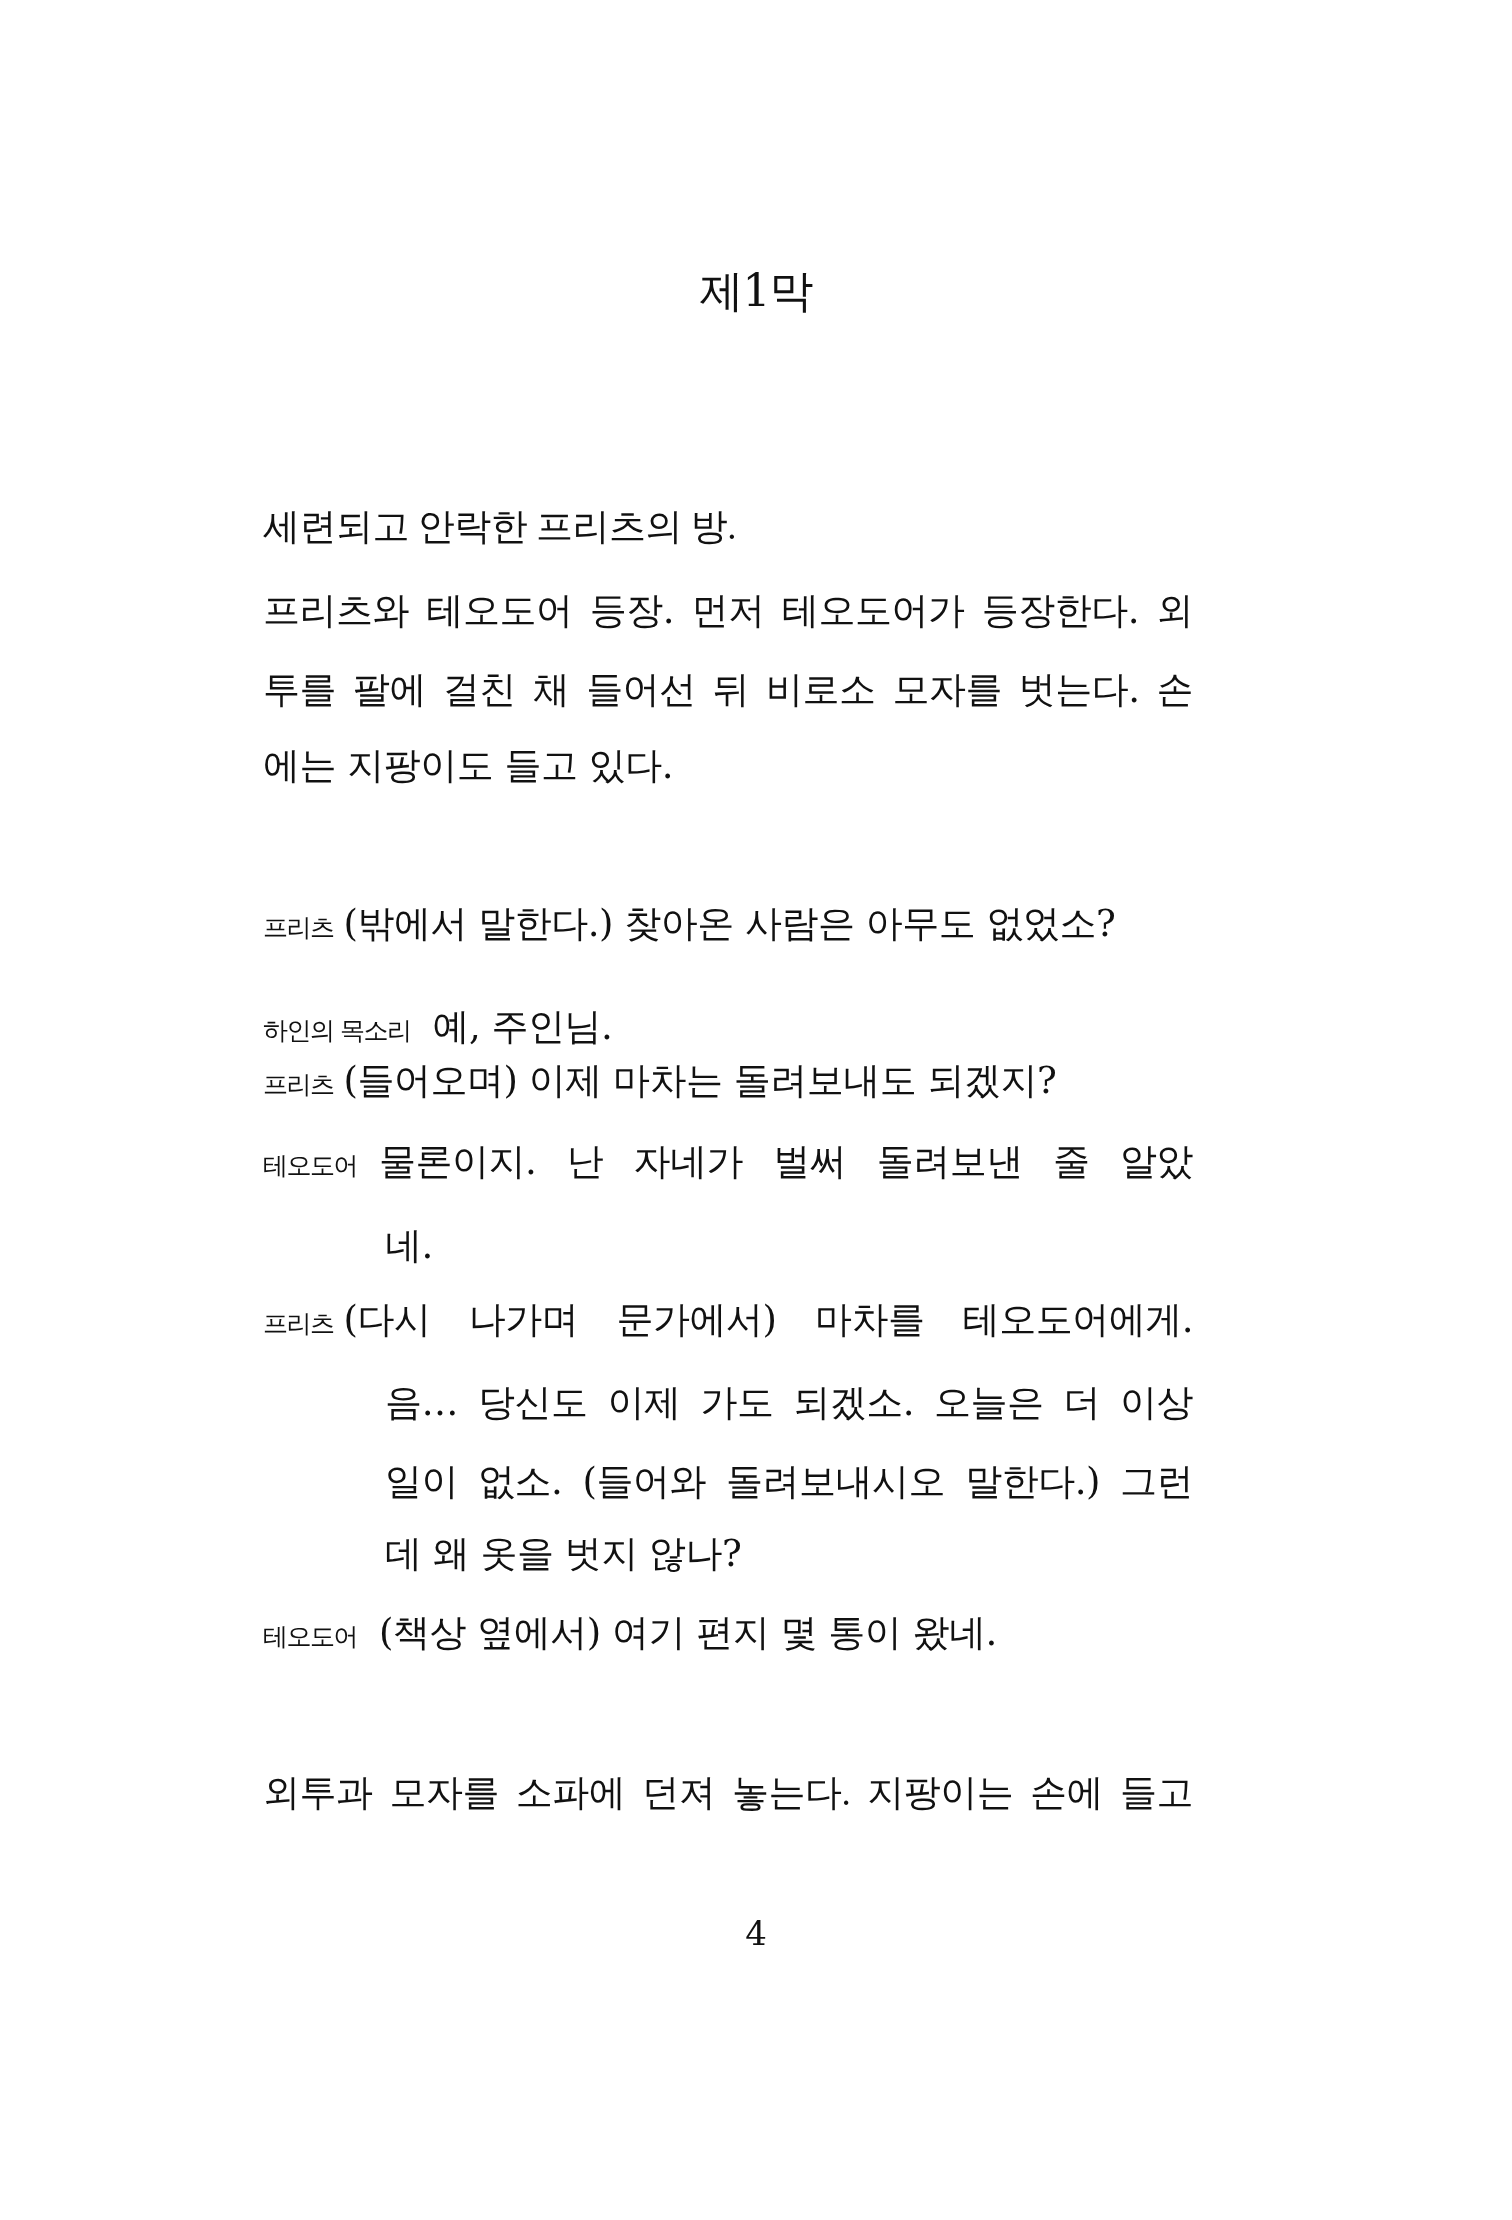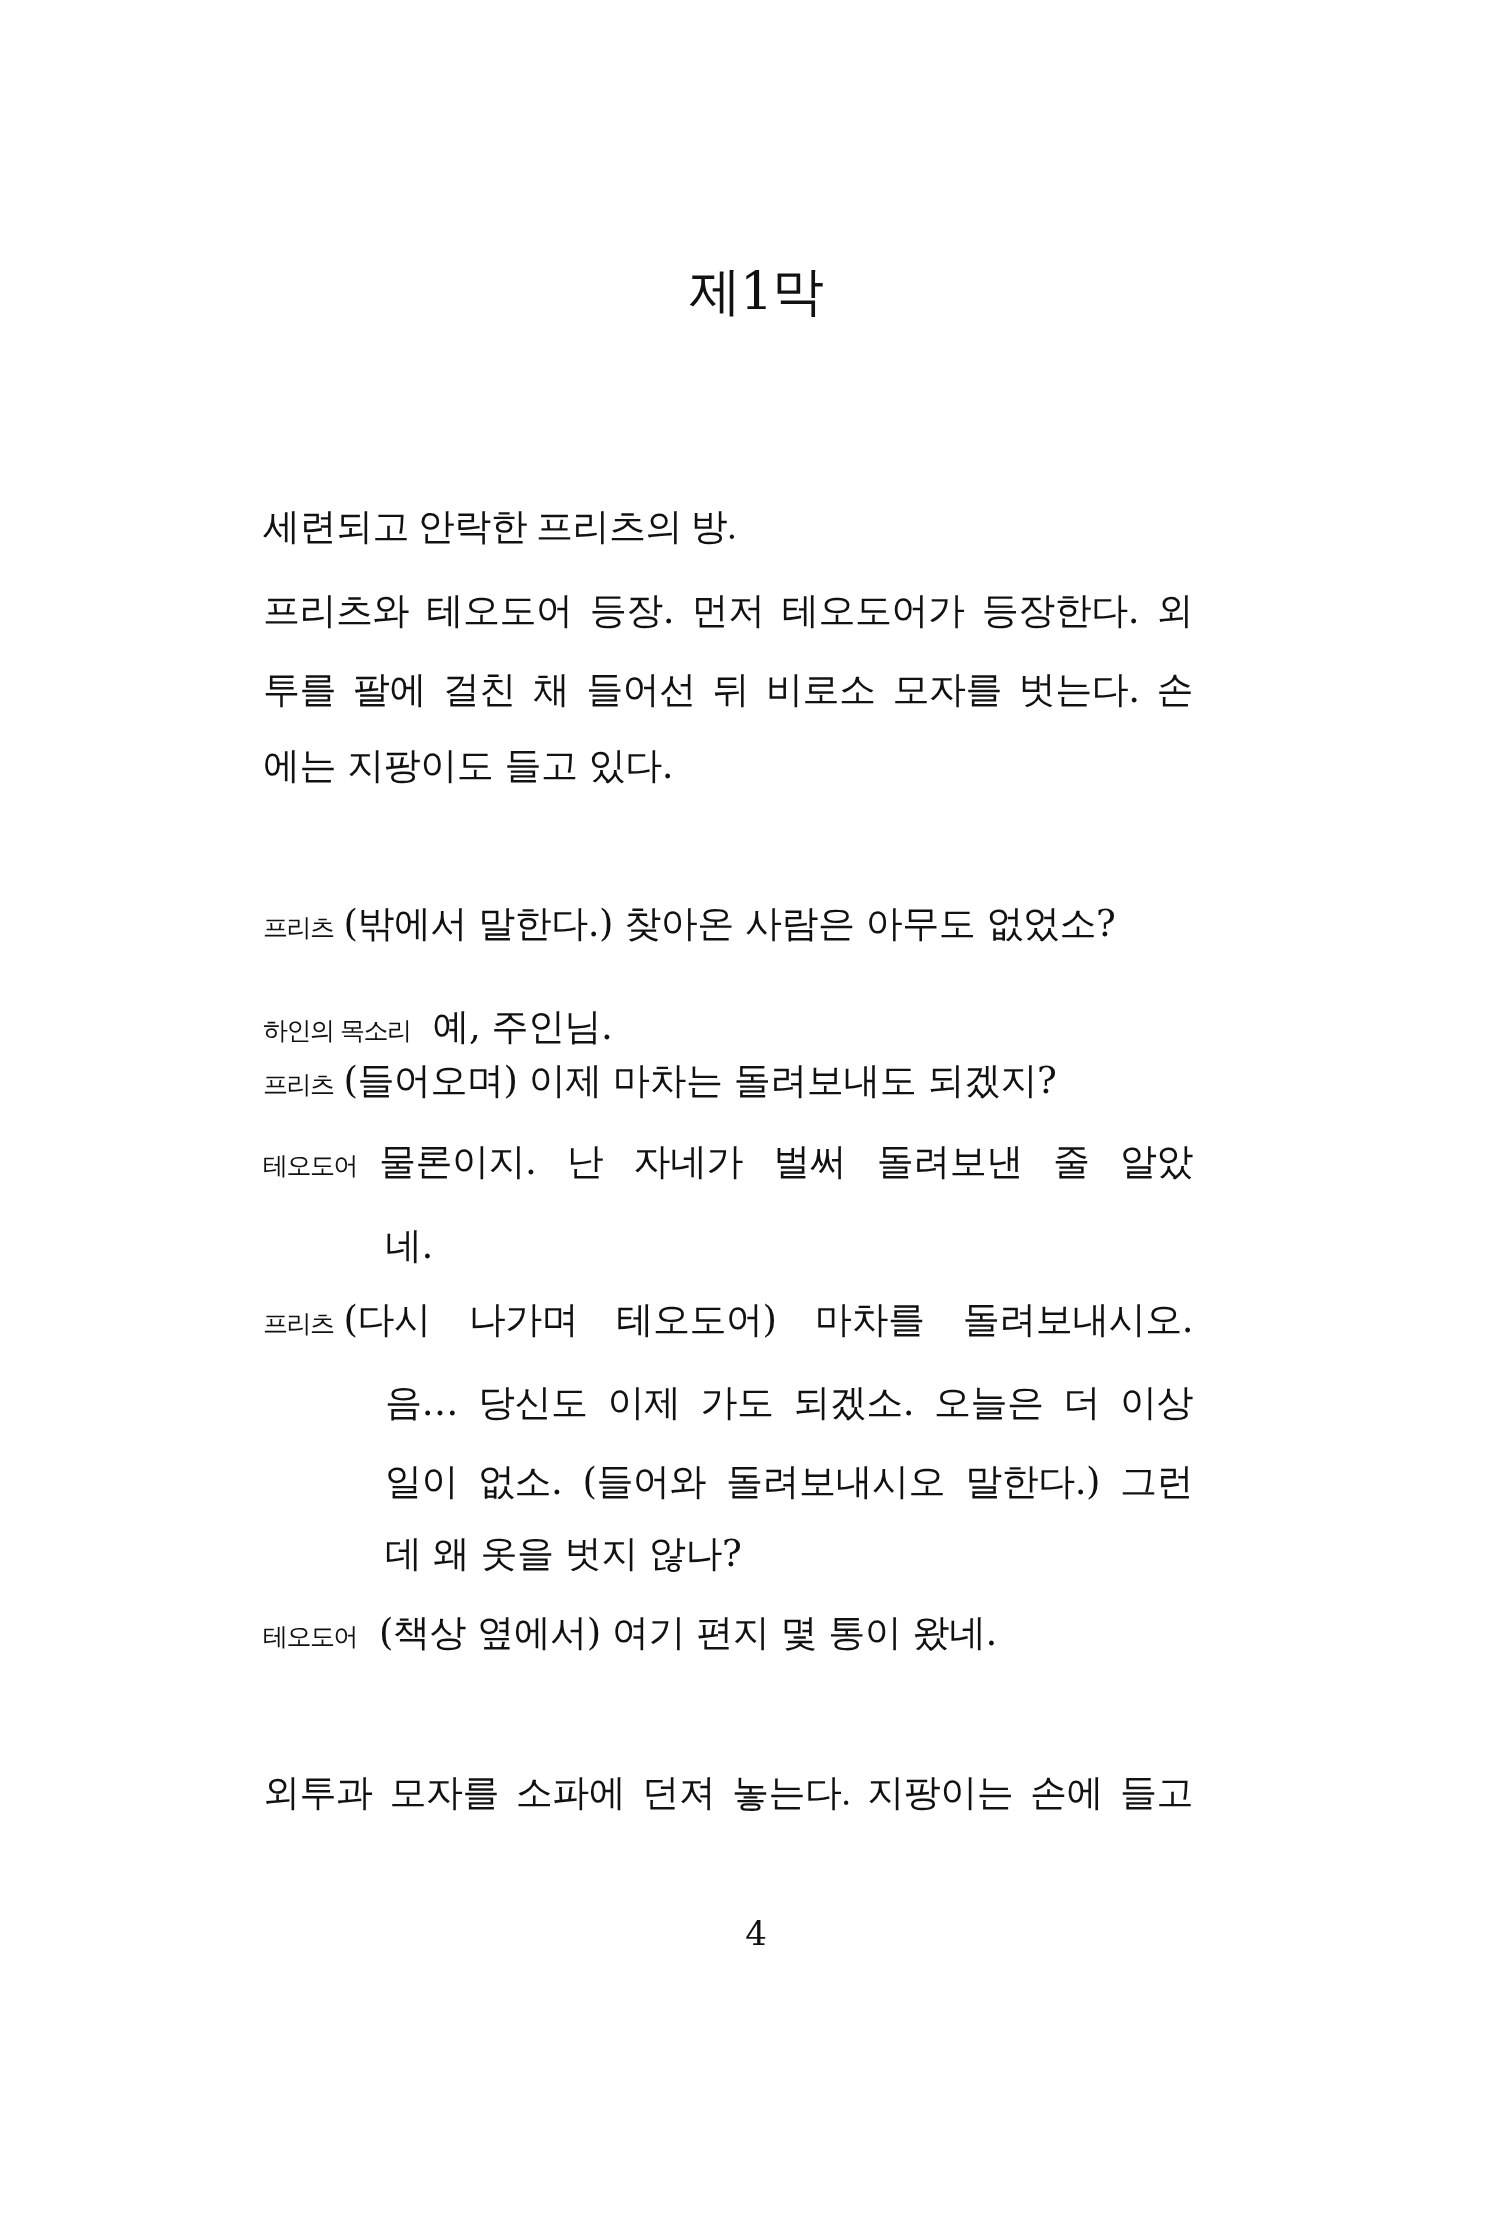--- a/index.html
+++ b/index.html
@@ -20,21 +20,21 @@
       left: 0; top: 0;
       width: 1512px;
       height: 2220px;
     }
     .act-title {
       position: absolute;
       top: 258px;
       left: 0;
       width: 1512px;
       text-align: center;
-      font-size: 52px;
+      font-size: 44px;
       line-height: 66px;
       font-family: "DejaVu Serif", "Liberation Serif", serif;
       letter-spacing: -1px;
     }
     .line {
       position: absolute;
       left: 263px;
       width: 930px;
       height: 80px;
       font-size: 37px;
@@ -97,21 +97,21 @@
     <div class="line" style="top:1041px;">
       <span class="speaker">프리츠</span><span>(들어오며) 이제 마차는 돌려보내도 되겠지?</span>
     </div>
 
     <div class="line justify" style="top:1122px;">
       <span class="speaker wide">테오도어</span><span>물론이지. 난 자네가 벌써 돌려보낸 줄 알았</span>
     </div>
     <div class="line indent" style="top:1206px;">네.</div>
 
     <div class="line justify" style="top:1280px;">
-      <span class="speaker">프리츠</span><span>(다시 나가며 테오도어) 마차를 돌려보내시오.</span>
+      <span class="speaker">프리츠</span><span>(다시 나가며 문가에서) 마차를 테오도어에게.</span>
     </div>
     <div class="line indent justify" style="top:1363px;">음… 당신도 이제 가도 되겠소. 오늘은 더 이상</div>
     <div class="line indent justify" style="top:1442px;">일이 없소. (들어와 돌려보내시오 말한다.) 그런</div>
     <div class="line indent" style="top:1514px;">데 왜 옷을 벗지 않나?</div>
 
     <div class="line" style="top:1593px;">
       <span class="speaker wide">테오도어</span><span>(책상 옆에서) 여기 편지 몇 통이 왔네.</span>
     </div>
   </div>
 

